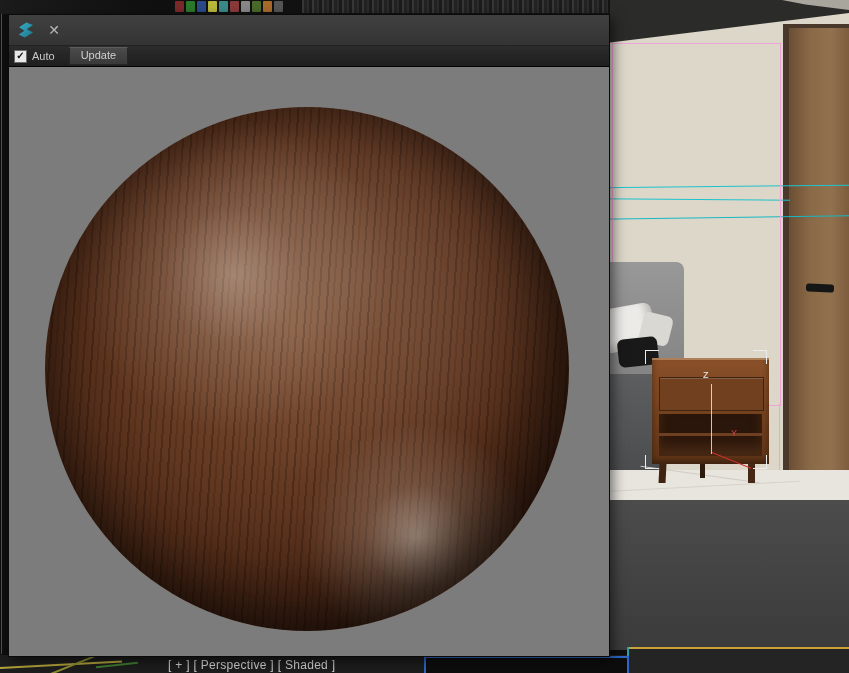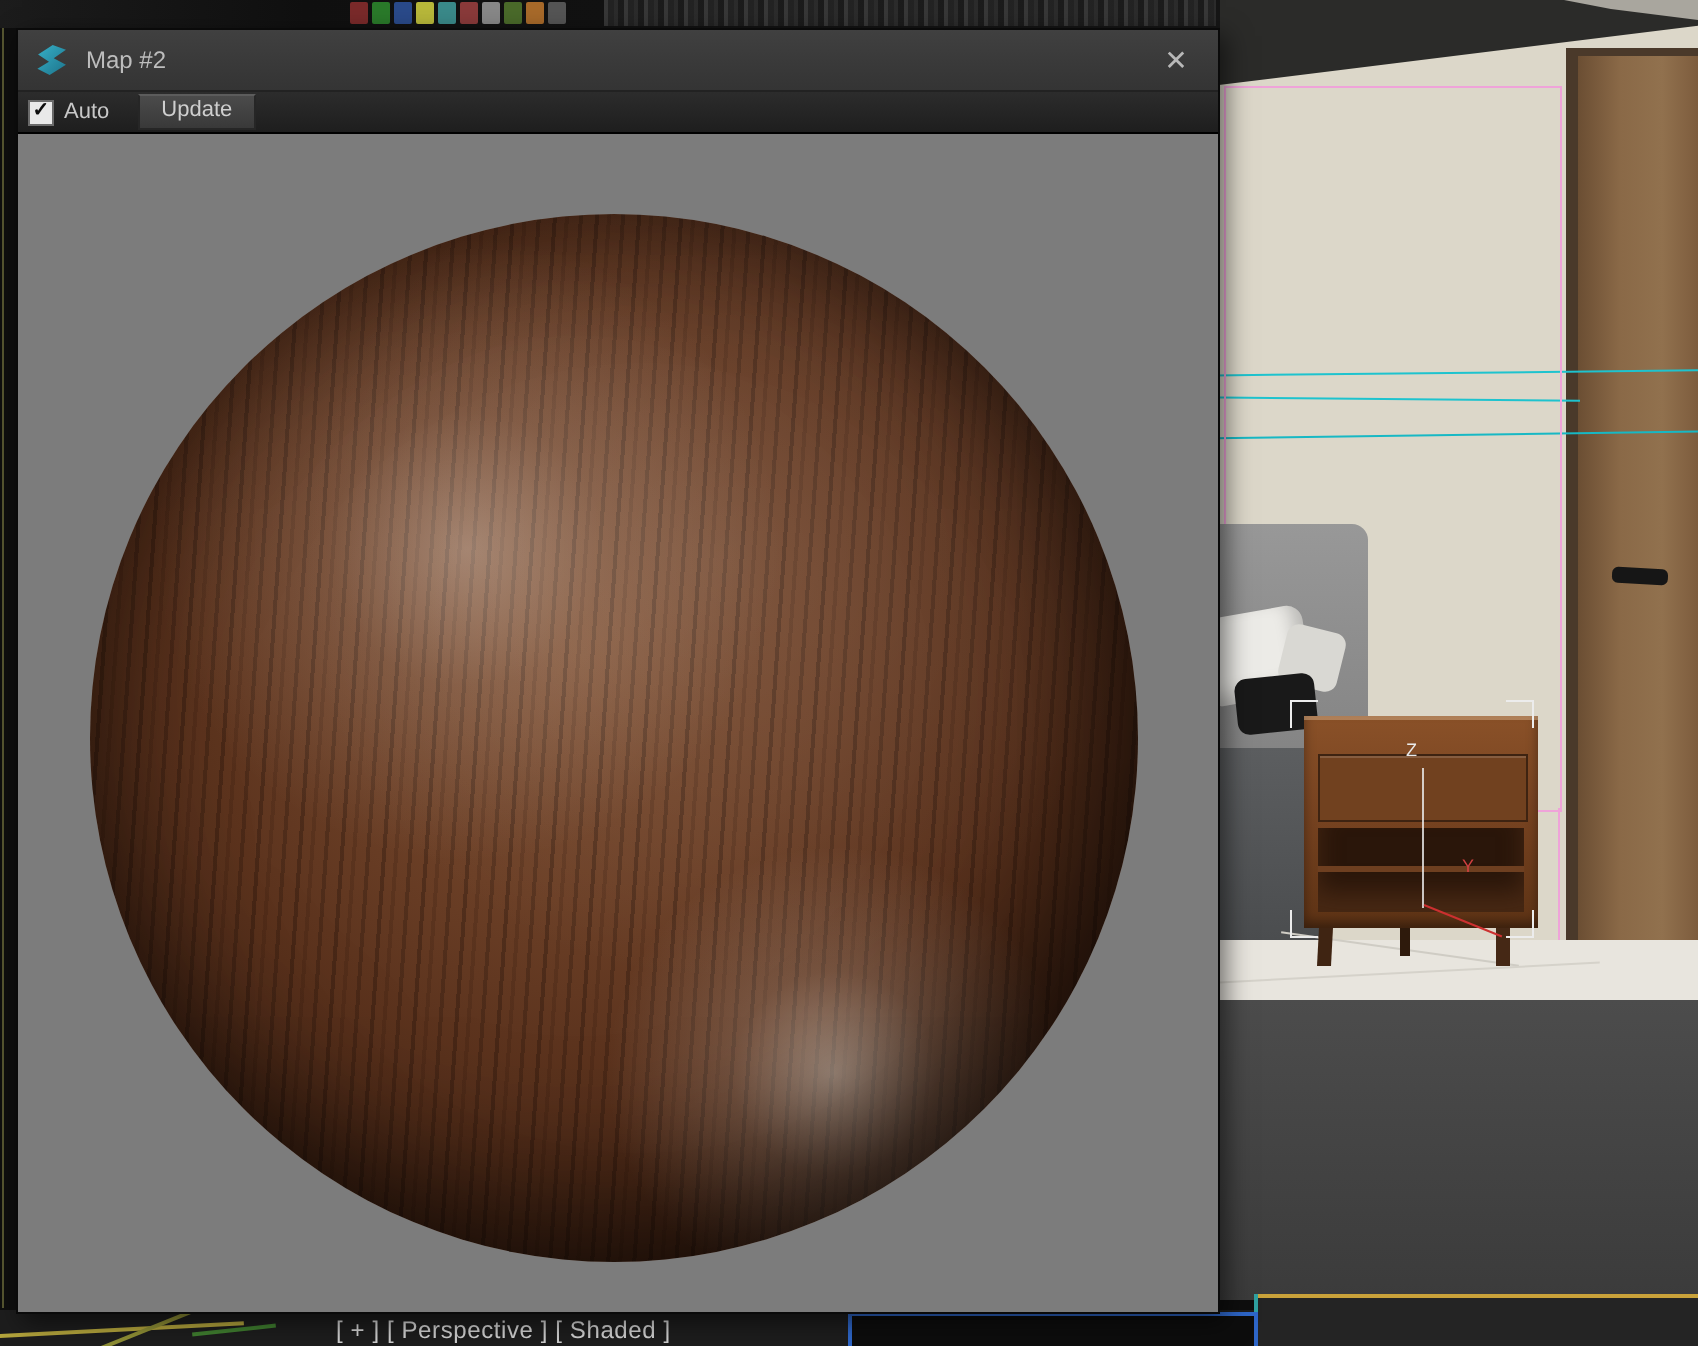--- a/index.html
+++ b/index.html
@@ -173,21 +173,20 @@
   <div class="abs ylline"></div>
   <div class="abs tealv"></div>
   <div class="abs bluebox"></div>
   <div class="abs bl1"></div>
   <div class="abs bl2"></div>
   <div class="abs bl3"></div>
 
   <div class="abs dialog">
     <div class="titlebar">
       <div class="logo"></div>
-      <div class="title">Map #2</div>
       <div class="closebtn">✕</div>
     </div>
     <div class="tbar">
       <div class="autowrap">
         <div class="chk">✓</div>
         <div class="chklabel">Auto</div>
       </div>
       <button class="updatebtn">Update</button>
     </div>
     <div class="preview">

